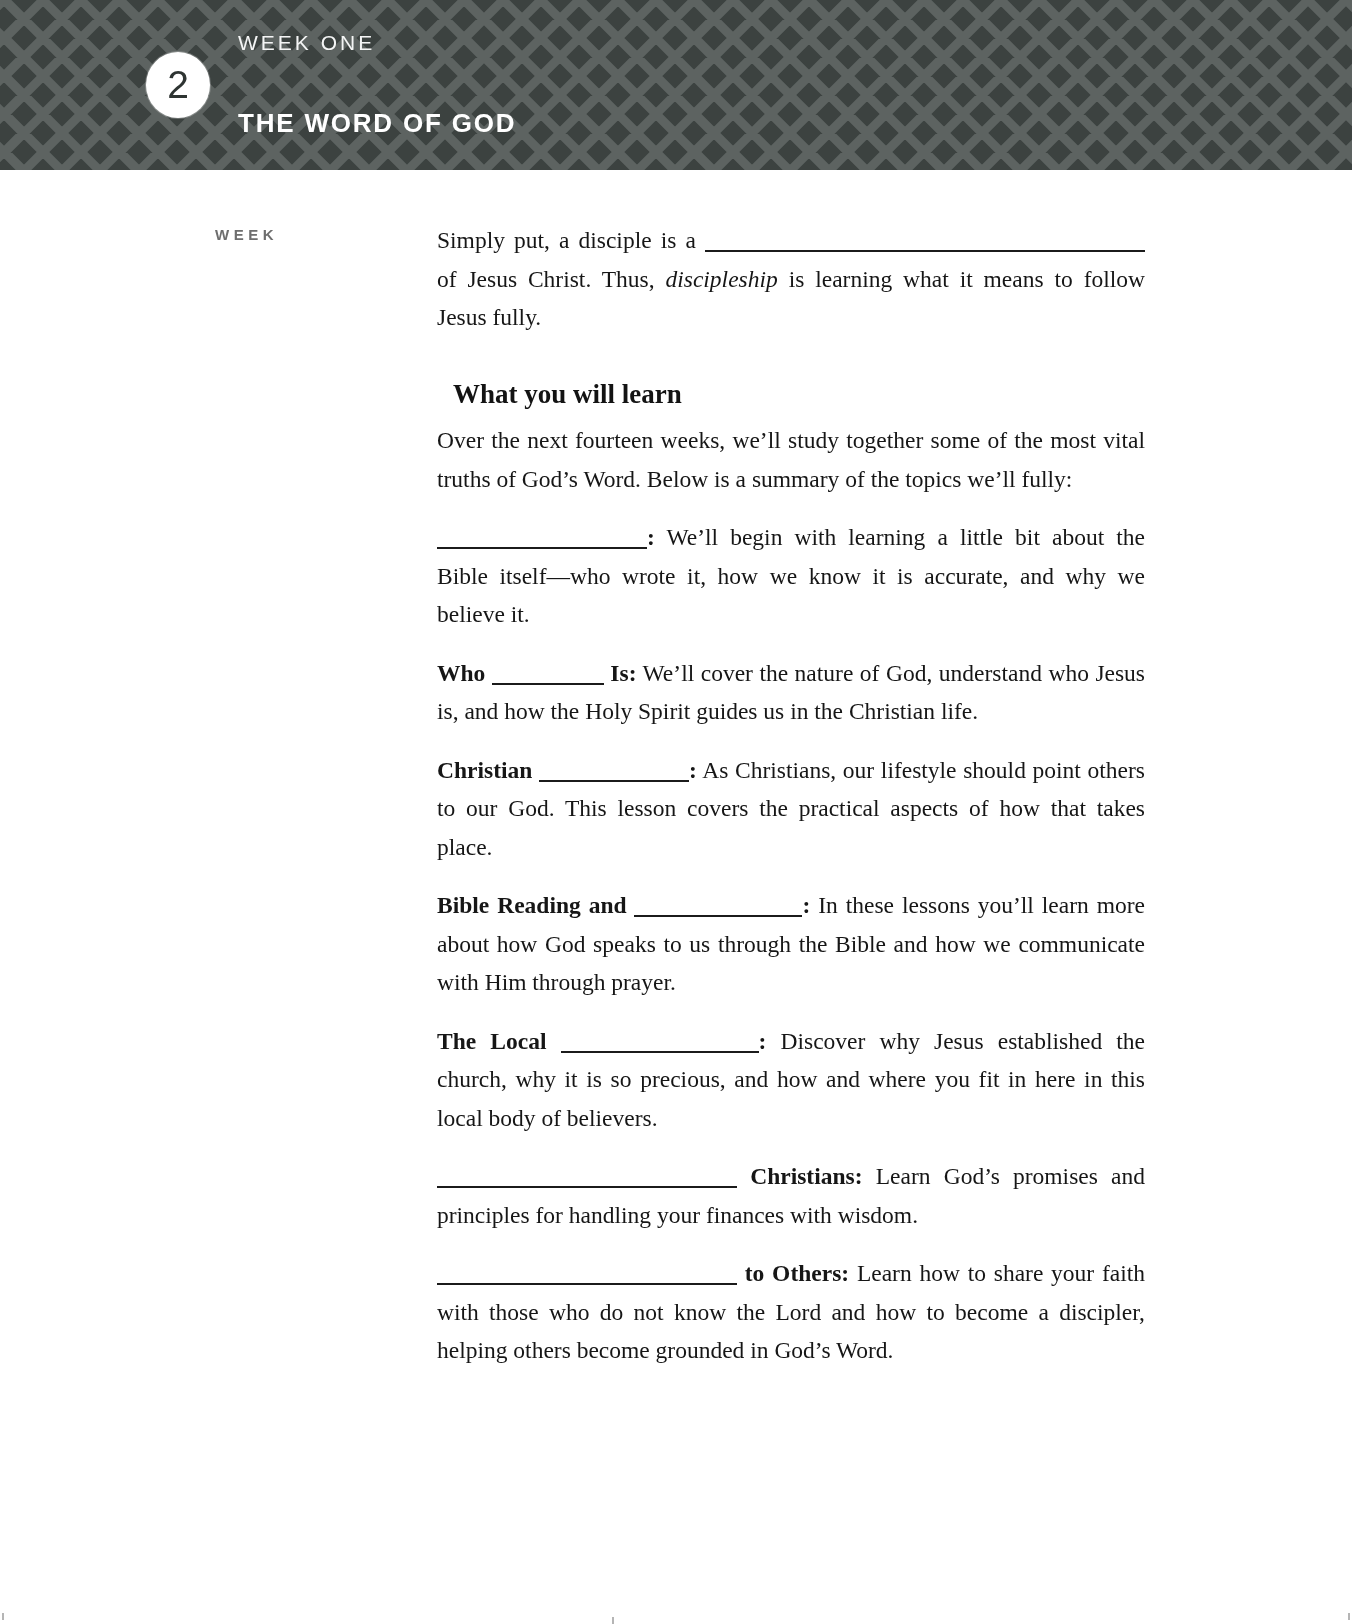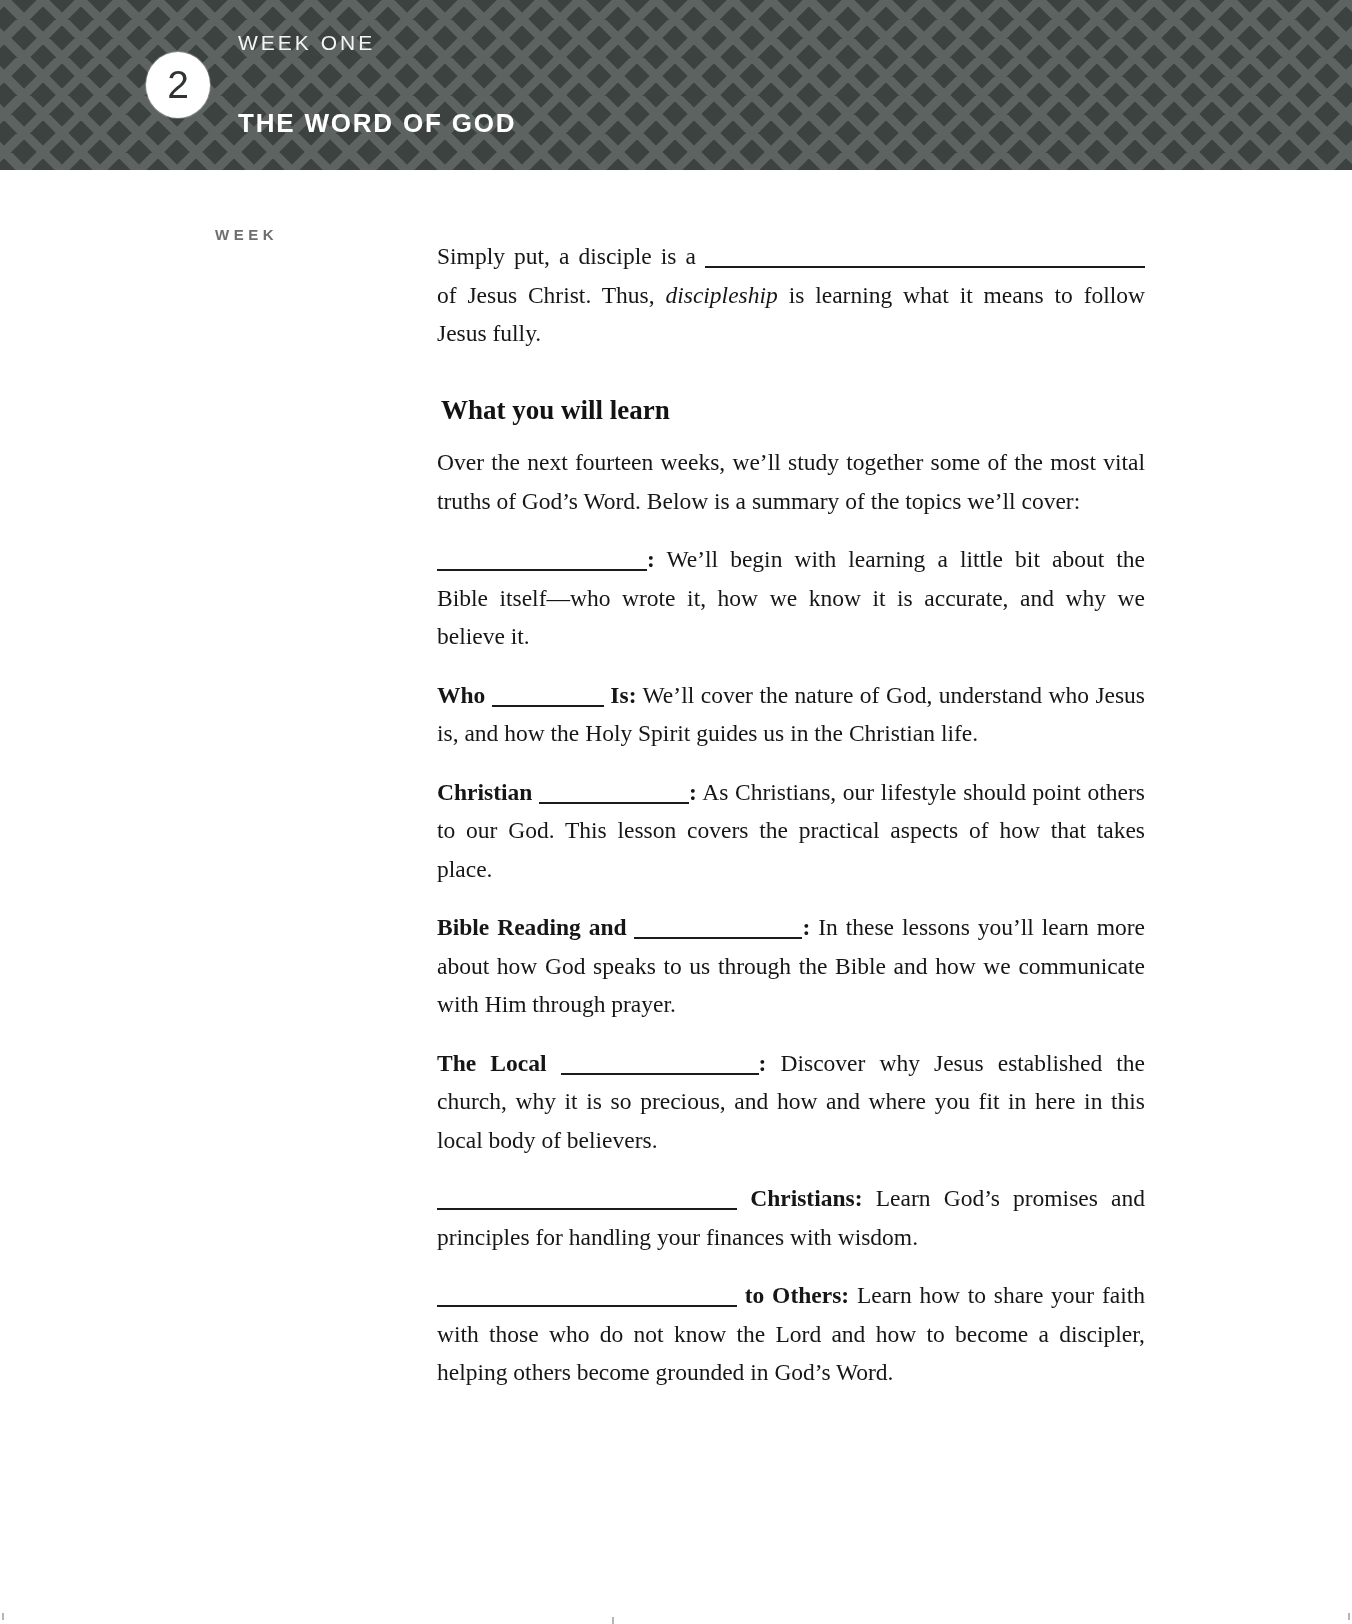--- a/index.html
+++ b/index.html
@@ -39,23 +39,23 @@
     position:absolute;left:215px;top:226px;
     font-family:"Liberation Sans","DejaVu Sans",sans-serif;
     font-size:15px;font-weight:bold;letter-spacing:4.5px;color:#6e6e6e;
   }
   
   .content{
     position:absolute;left:437px;top:221px;width:708px;
     font-size:23.5px;line-height:38.5px;color:#161616;
     text-align:justify;
   }
-  .content p{margin:16px 0 20px 0;}
+  .content p{margin:0 0 20px 0;}
   .content h2{
-    font-size:27px;line-height:1.25;margin:41px 0 10px 4px;
+    font-size:27px;line-height:1.25;margin:41px 0 10px 16px;
     text-align:left;font-weight:bold;color:#131313;
   }
   .bi{font-weight:bold;}
   .b{font-weight:bold;}
   .it{font-style:italic;}
   .blank{
     display:inline-block;height:1em;vertical-align:-4px;
     border-bottom:2px solid #1b1b1b;
   }
   
@@ -83,21 +83,21 @@
 </div>
 
 <div class="notes-label">WEEK</div>
 
 <div class="content">
 
   <p><span>Simply put, a disciple is a </span><span class="blank" style="width:440px"></span><span> of Jesus Christ. Thus, </span><span class="it">discipleship</span><span> is learning what it means to follow Jesus fully.</span></p>
 
   <h2>What you will learn</h2>
 
-  <p>Over the next fourteen weeks, we’ll study together some of the most vital truths of God’s Word. Below is a summary of the topics we’ll cover:</p>
+  <p>Over the next fourteen weeks, we’ll study together some of the most vital truths of God’s Word. Below is a summary of the topics we’ll fully:</p>
 
   <p><span class="blank" style="width:210px"></span><span class="b">:</span><span> We’ll begin with learning a little bit about the Bible itself—who wrote it, how we know it is accurate, and why we believe it.</span></p>
 
   <p><span class="bi">Who </span><span class="blank" style="width:112px"></span><span class="bi"> Is:</span><span> We’ll cover the nature of God, understand who Jesus is, and how the Holy Spirit guides us in the Christian life.</span></p>
 
   <p><span class="bi">Christian </span><span class="blank" style="width:150px"></span><span class="b">:</span><span> As Christians, our lifestyle should point others to our God. This lesson covers the practical aspects of how that takes place.</span></p>
 
   <p><span class="bi">Bible Reading and </span><span class="blank" style="width:168px"></span><span class="b">:</span><span> In these lessons you’ll learn more about how God speaks to us through the Bible and how we communicate with Him through prayer.</span></p>
 
   <p><span class="bi">The Local </span><span class="blank" style="width:198px"></span><span class="b">:</span><span> Discover why Jesus established the church, why it is so precious, and how and where you fit in here in this local body of believers.</span></p>

